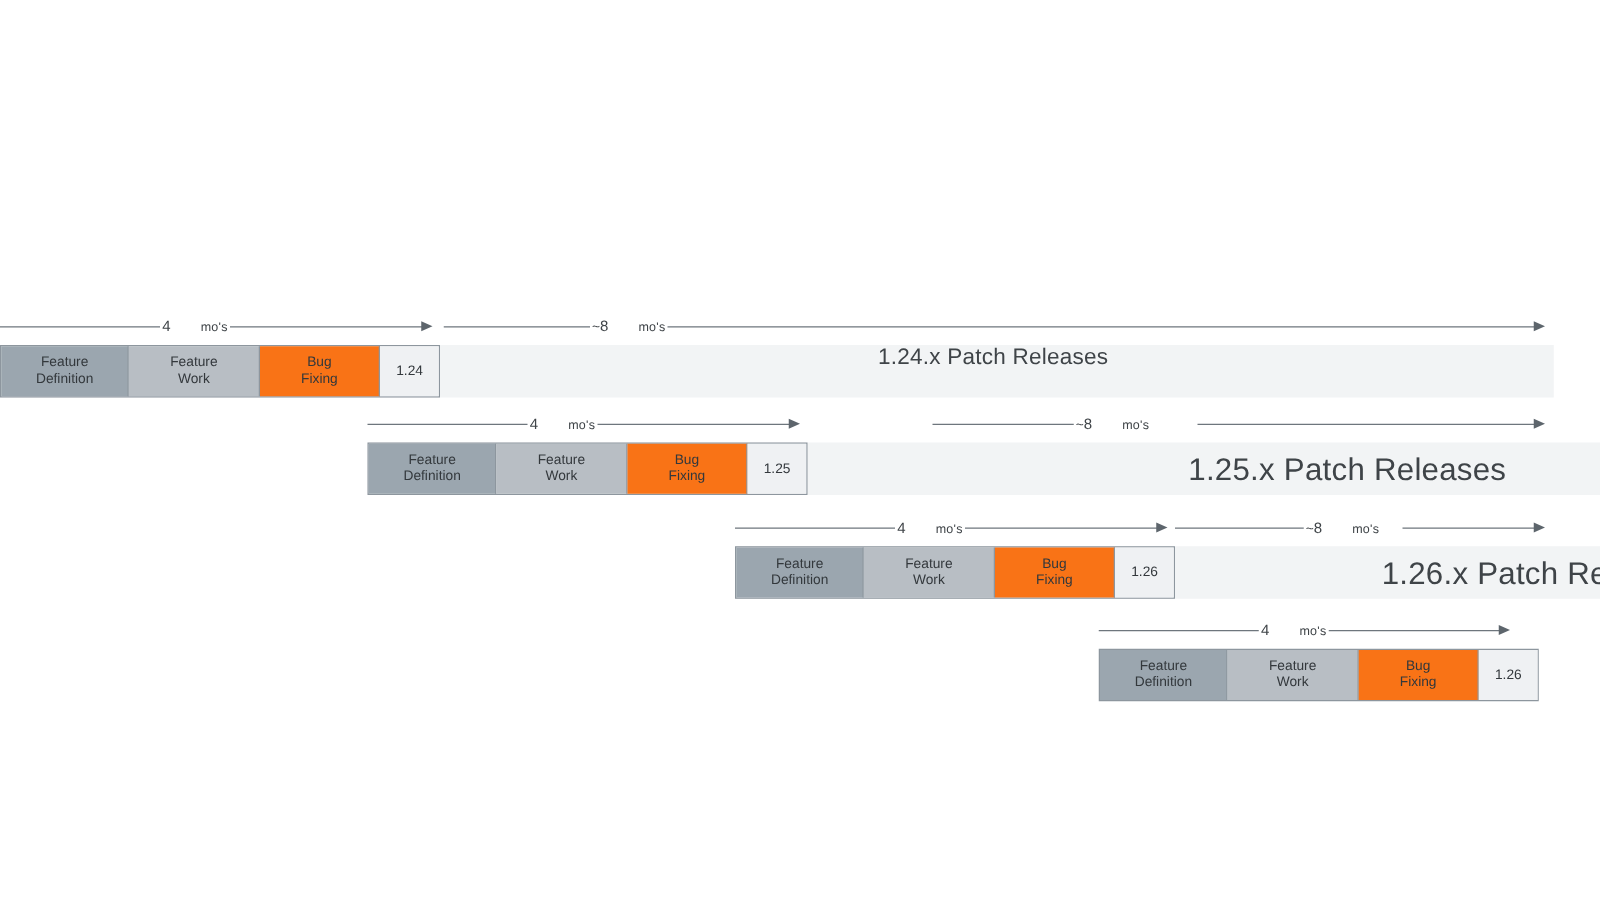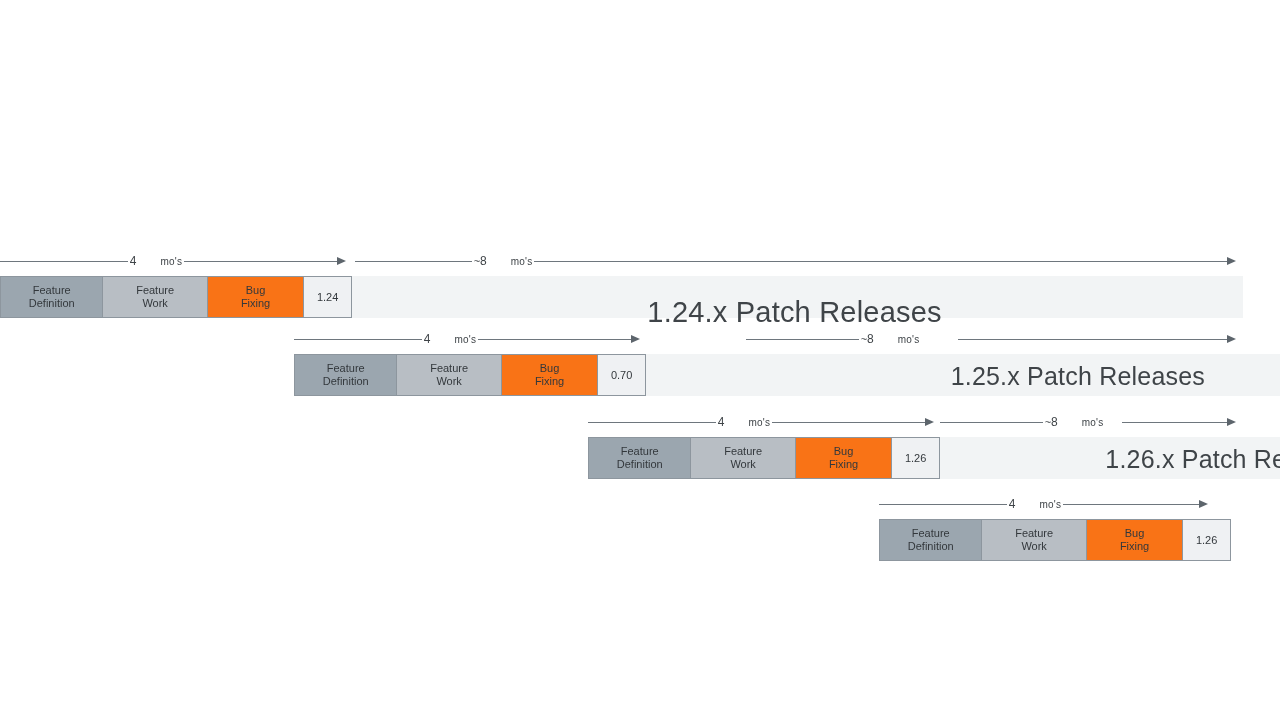--- a/index.html
+++ b/index.html
@@ -105,21 +105,21 @@
 </style>
 </head>
 <body>
 
 <div id="diagram">
 
   <div class="row">
 
     <div class="patch-band" style="left:0px; top:276px; width:1243px; height:42px;"></div>
 
-    <div class="patch-band-label" style="left:402px; top:297px; width:785px; text-align:center; font-size:29px; line-height:30px;">1.24.x Patch Releases</div>
+    <div class="patch-band-label" style="left:402px; top:270px; width:785px; text-align:center; font-size:18px; line-height:30px;">1.24.x Patch Releases</div>
 
     <div class="arrow" style="left:0px; top:253px; width:348px;">
       <div class="seg" style="left:0px; width:128px;"></div>
       <div class="caption" style="left:128px; width:56px;">
         <span class="num">4</span><span class="unit">mo's</span>
       </div>
       <div class="seg" style="left:184px; width:155px;"></div>
       <div class="head" style="left:337px;"></div>
     </div>
 
@@ -167,21 +167,21 @@
       <div class="head" style="left:481px;"></div>
     </div>
 
     <div class="phases" style="left:294px; top:354px; width:352px;">
       <div class="phase s1" style="width:103px;">Feature
 Definition</div>
       <div class="phase s2" style="width:105px;">Feature
 Work</div>
       <div class="phase s3" style="width:97px;">Bug
 Fixing</div>
-      <div class="phase s4" style="width:47px;">0.70</div>
+      <div class="phase s4" style="width:47px;">1.25</div>
     </div>
   </div>
 
   <div class="row">
 
     <div class="patch-band" style="left:588px; top:437px; width:1255px; height:42px;"></div>
 
     <div class="patch-band-label" style="left:960px; top:444px; width:545px; text-align:center; font-size:25px; line-height:30px;">1.26.x Patch Releases</div>
 
     <div class="arrow" style="left:588px; top:414px; width:348px;">

